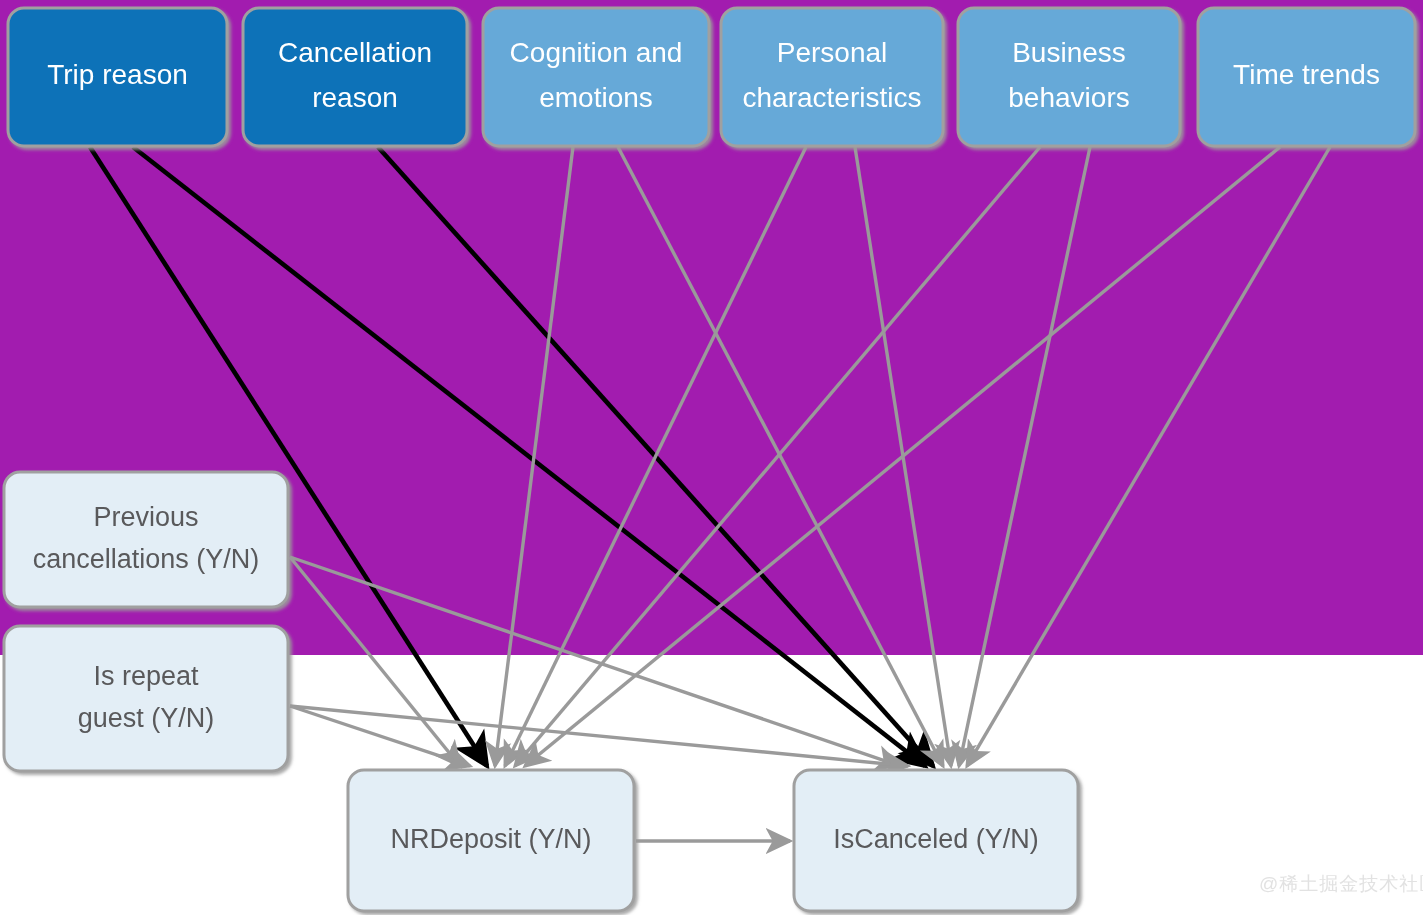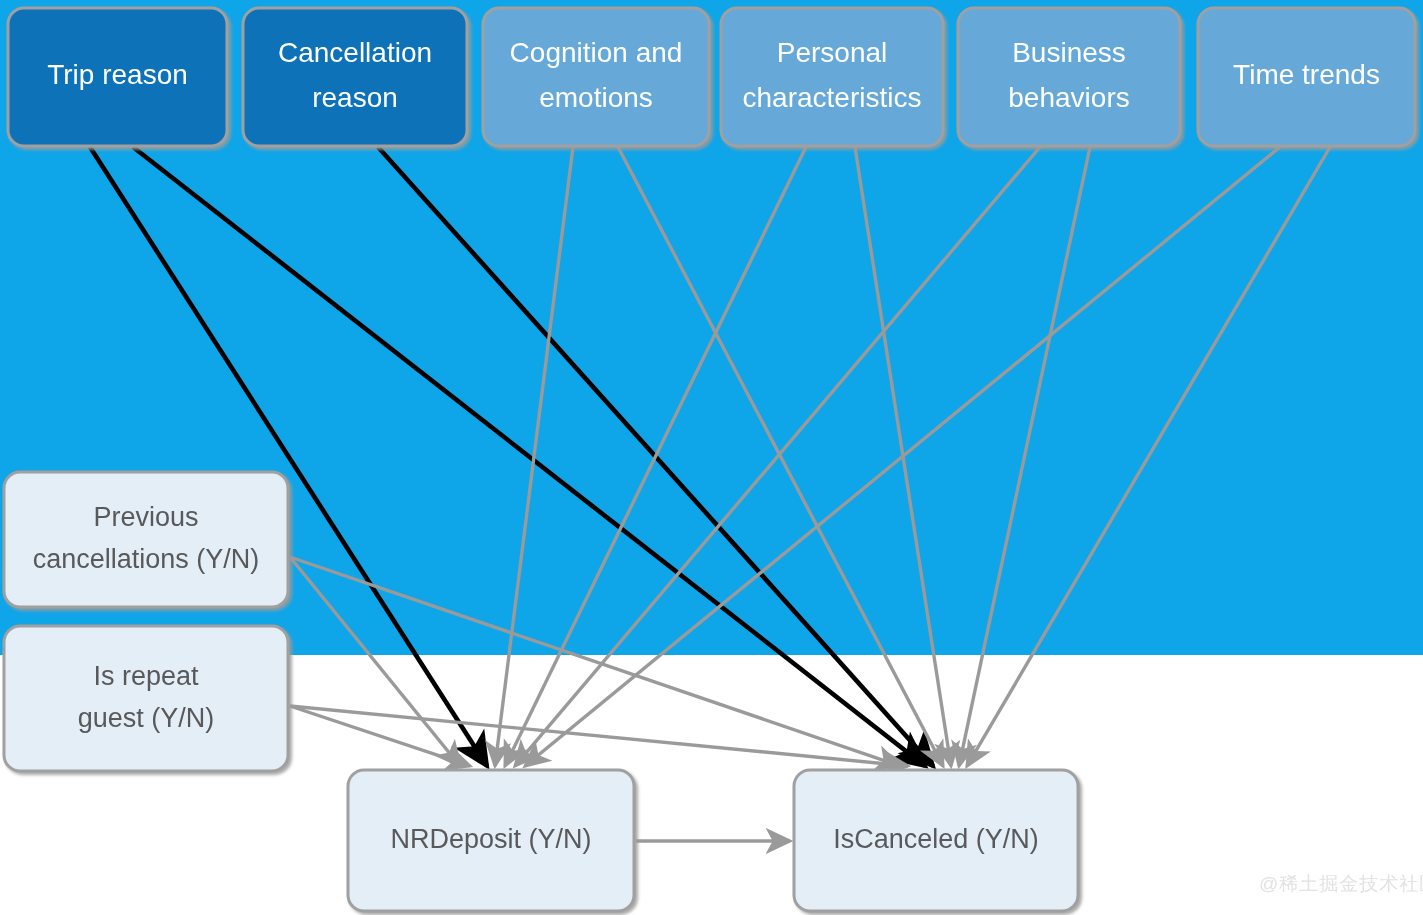--- a/index.html
+++ b/index.html
@@ -10,21 +10,21 @@
   body {
     width: 1423px;
     height: 915px;
     font-family: "Liberation Sans", sans-serif;
     overflow: hidden;
   }
   #canvas {
     position: relative;
     width: 1423px;
     height: 655px;
-    background: #0ea5e9;
+    background: #a21caf;
   }
   svg.layer {
     position: absolute;
     top: 0;
     left: 0;
     width: 1423px;
     height: 915px;
   }
   .node-label {
     font-family: "Liberation Sans", sans-serif;

